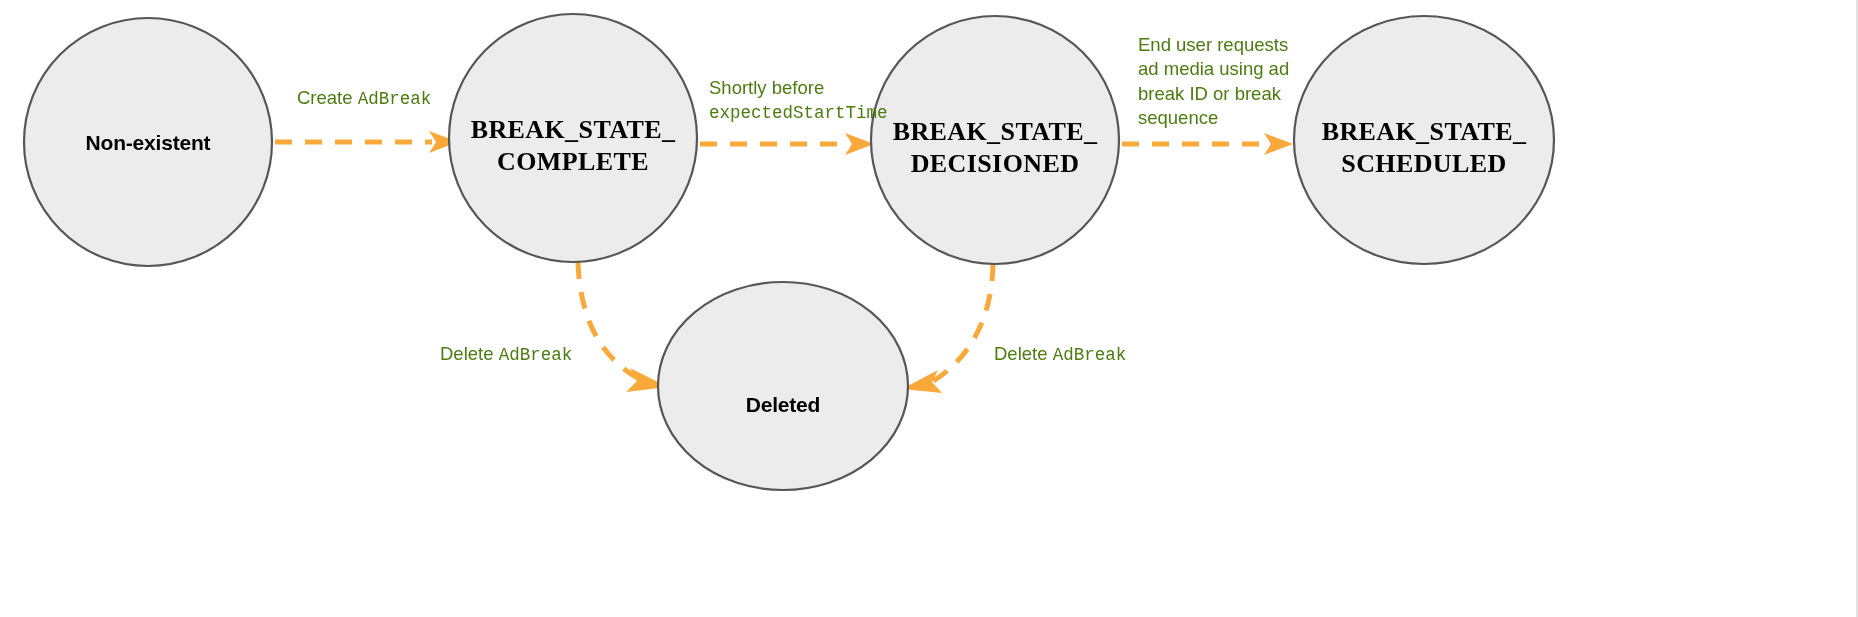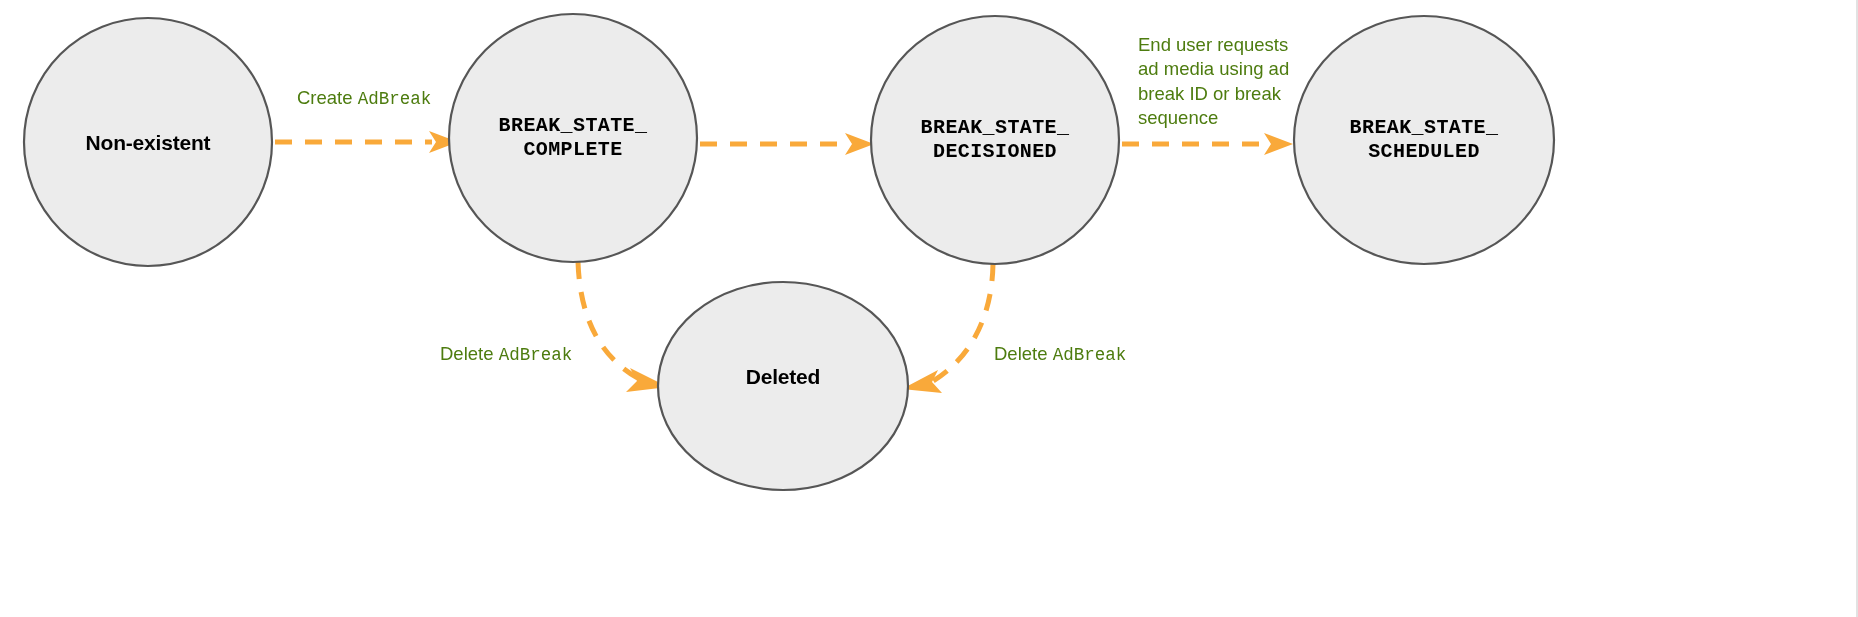--- a/index.html
+++ b/index.html
@@ -48,22 +48,22 @@
     line-height: 1.22;
     pointer-events: none;
     white-space: pre;
   }
   .node-label.sans {
     font-family: "Liberation Sans", sans-serif;
     font-size: 21px;
     letter-spacing: -0.2px;
   }
   .node-label.mono {
-    font-family: Liberation Mono, monospace;
-    font-size: 20px;
+    font-family: Liberation Serif, serif;
+    font-size: 26px;
     letter-spacing: 0.4px;
   }
   .edge-label {
     position: absolute;
     color: #4d7c0f;
     font-size: 18.5px;
     line-height: 1.32;
     white-space: pre;
   }
   .edge-label .sans-part {
@@ -123,21 +123,22 @@
       <ellipse class="node-ellipse" cx="995" cy="140" rx="124" ry="124"></ellipse>
       <ellipse class="node-ellipse" cx="1424" cy="140" rx="130" ry="124"></ellipse>
       <ellipse class="node-ellipse" cx="783" cy="386" rx="125" ry="104"></ellipse>
     </g>
   </svg>
 
   <div class="node-label sans" style="left:0px; top:130px; width:296px;"><span>Non-existent</span></div>
   <div class="node-label mono" style="left:425px; top:114px; width:296px;"><span>BREAK_STATE_</span><br><span>COMPLETE</span></div>
   <div class="node-label mono" style="left:847px; top:116px; width:296px;"><span>BREAK_STATE_</span><br><span>DECISIONED</span></div>
   <div class="node-label mono" style="left:1276px; top:116px; width:296px;"><span>BREAK_STATE_</span><br><span>SCHEDULED</span></div>
-  <div class="node-label sans" style="left:635px; top:364px; width:296px;"><span>Deleted</span></div>
+  <div class="node-label sans" style="left:635px; top:392px; width:296px;"><span>Deleted</span></div>
 
   <div class="edge-label" style="left:297px; top:86px;"><div><span class="sans-part">Create </span><span class="mono-part">AdBreak</span></div></div>
+  <div class="edge-label" style="left:709px; top:76px;"><div><span class="sans-part">Shortly before</span></div><div><span class="mono-part">expectedStartTime</span></div></div>
   <div class="edge-label" style="left:1138px; top:33px;"><div><span class="sans-part">End user requests</span></div><div><span class="sans-part">ad media using ad</span></div><div><span class="sans-part">break ID or break</span></div><div><span class="sans-part">sequence</span></div></div>
   <div class="edge-label" style="left:440px; top:342px;"><div><span class="sans-part">Delete </span><span class="mono-part">AdBreak</span></div></div>
   <div class="edge-label" style="left:994px; top:342px;"><div><span class="sans-part">Delete </span><span class="mono-part">AdBreak</span></div></div>
 
   <div class="right-rule"></div>
 </div>
 
 </body></html>

